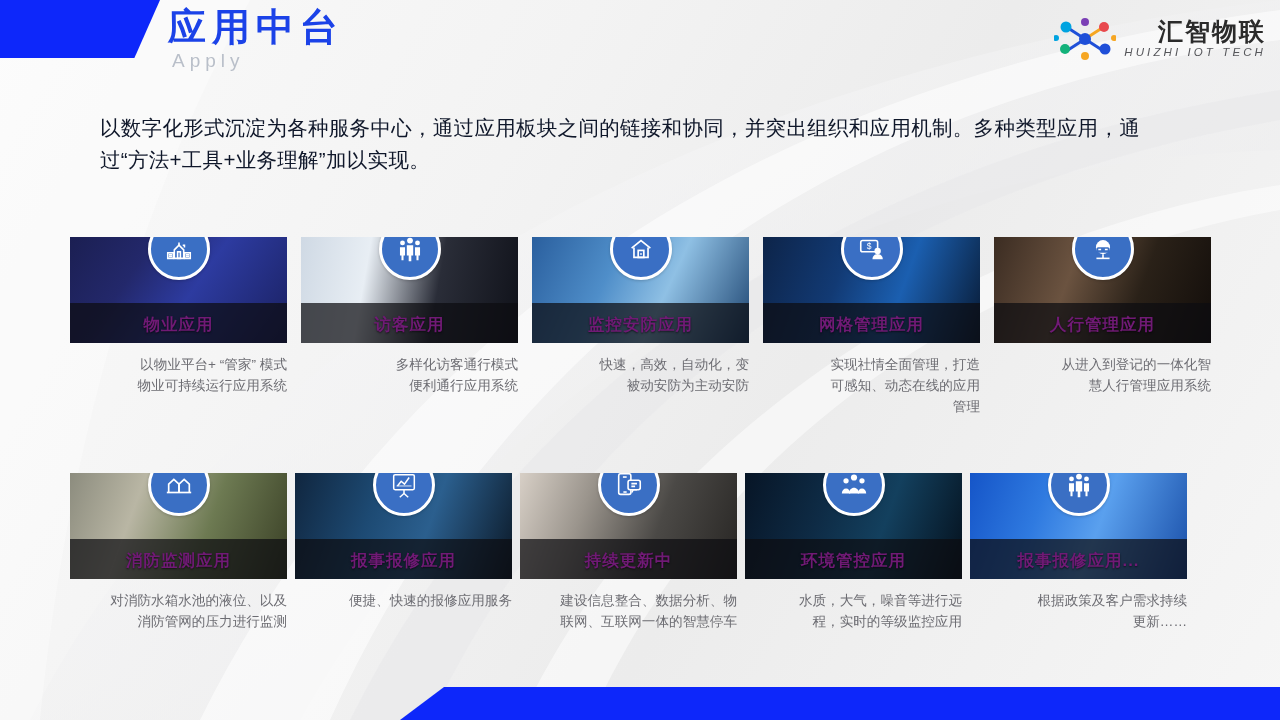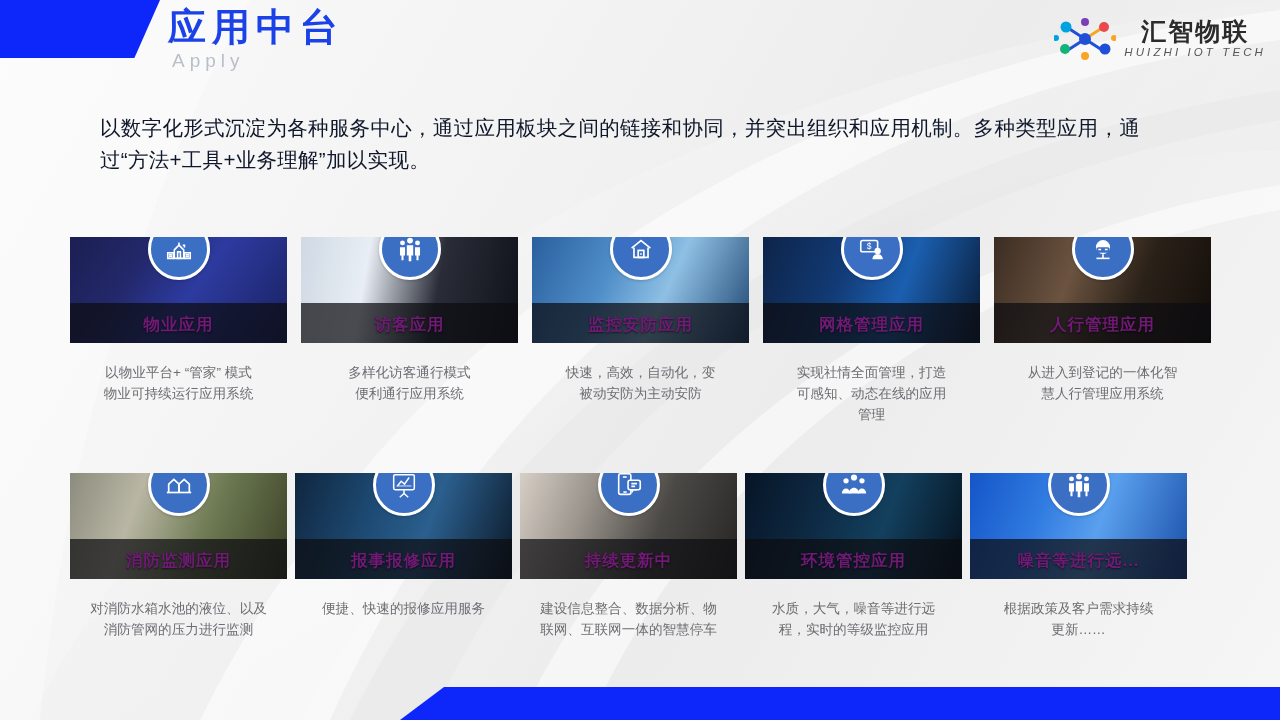--- a/index.html
+++ b/index.html
@@ -14,21 +14,21 @@
 
   
   .hdr-blue{position:absolute;left:0;top:0;width:160px;height:58px;background:#0d27fa;
             clip-path:polygon(0 0,100% 0,84% 100%,0 100%);}
   .hdr-title{position:absolute;left:168px;top:4px;font-size:38px;font-weight:bold;color:#1b42e8;
              letter-spacing:6px;line-height:46px;}
   .hdr-sub{position:absolute;left:172px;top:50px;font-size:19px;color:#b9bfc9;letter-spacing:5px;}
 
   
   .logo{position:absolute;right:14px;top:16px;display:flex;align-items:center;gap:8px;}
-  .logo-text{display:flex;flex-direction:column;align-items:center;}
+  .logo-text{display:flex;flex-direction:column;align-items:flex-end;}
   .logo-cn{font-size:25px;font-weight:bold;color:#2b2b2b;letter-spacing:2px;line-height:27px;}
   .logo-en{font-size:11.5px;color:#55565a;letter-spacing:3.1px;line-height:15px;font-style:italic;}
 
   
   .intro{position:absolute;left:100px;top:112px;width:1070px;font-size:20.5px;color:#0f172a;
          line-height:32px;letter-spacing:0.3px;}
 
   
   .row{position:absolute;left:70px;width:1143px;display:flex;gap:14px;}
   .row1{top:237px;}
@@ -37,21 +37,21 @@
   .thumb{position:relative;height:106px;overflow:hidden;}
   .thumb .photo{position:absolute;inset:0;}
   .thumb .shade{position:absolute;left:0;right:0;bottom:0;height:40px;background:rgba(12,12,16,.72);}
   .ctitle{position:absolute;left:0;right:0;bottom:7px;text-align:center;color:#701a75;font-size:16.5px;
           font-weight:bold;letter-spacing:1px;text-shadow:0 1px 2px rgba(0,0,0,.6);}
   .badge{position:absolute;left:50%;top:-19px;transform:translateX(-50%);
          width:56px;height:56px;border-radius:50%;background:#3a6fc4;border:3px solid #fff;
          display:flex;align-items:center;justify-content:center;z-index:5;
          box-shadow:0 1px 3px rgba(0,0,0,.18);}
   .badge svg{width:30px;height:30px;}
-  .cdesc{margin-top:19px;text-align:center;font-size:13.6px;color:#6c6c72;line-height:21px;}
+  .cdesc{margin-top:11px;text-align:right;font-size:13.6px;color:#6c6c72;line-height:21px;}
 
   
   .btm{position:absolute;left:0;bottom:0;width:1280px;height:33px;}
   .btm-blue{position:absolute;left:400px;bottom:0;width:880px;height:33px;background:#0d27fa;
             clip-path:polygon(5% 0,100% 0,100% 100%,0 100%);}
 </style>
 </head>
 <body>
 
 <div class="bg">
@@ -279,21 +279,21 @@
       </div>
       <div class="cdesc">
         <div>水质，大气，噪音等进行远</div>
         <div>程，实时的等级监控应用</div>
       </div>
     </div>
     <div class="card">
       <div class="thumb">
         <div class="photo" style="background:linear-gradient(110deg,#1555c8 0%,#2f7ae0 32%,#5aa0ee 58%,#1a4fa8 100%);"></div>
         <div class="shade"></div>
-        <div class="ctitle">噪音等进行远...</div>
+        <div class="ctitle">报事报修应用...</div>
         <div class="badge">
           <svg viewBox="0 0 32 32" fill="#fff">
             <circle cx="16" cy="7" r="3.1"></circle>
             <path d="M12.6 12h6.8v11h-2v6h-2.8v-6h-2z"></path>
             <circle cx="8" cy="9.5" r="2.6"></circle>
             <path d="M5.3 14h5.4v9h-1.6v5H6.9v-5H5.3z"></path>
             <circle cx="24" cy="9.5" r="2.6"></circle>
             <path d="M21.3 14h5.4v9h-1.6v5h-2.2v-5h-1.6z"></path>
           </svg>
         </div>

